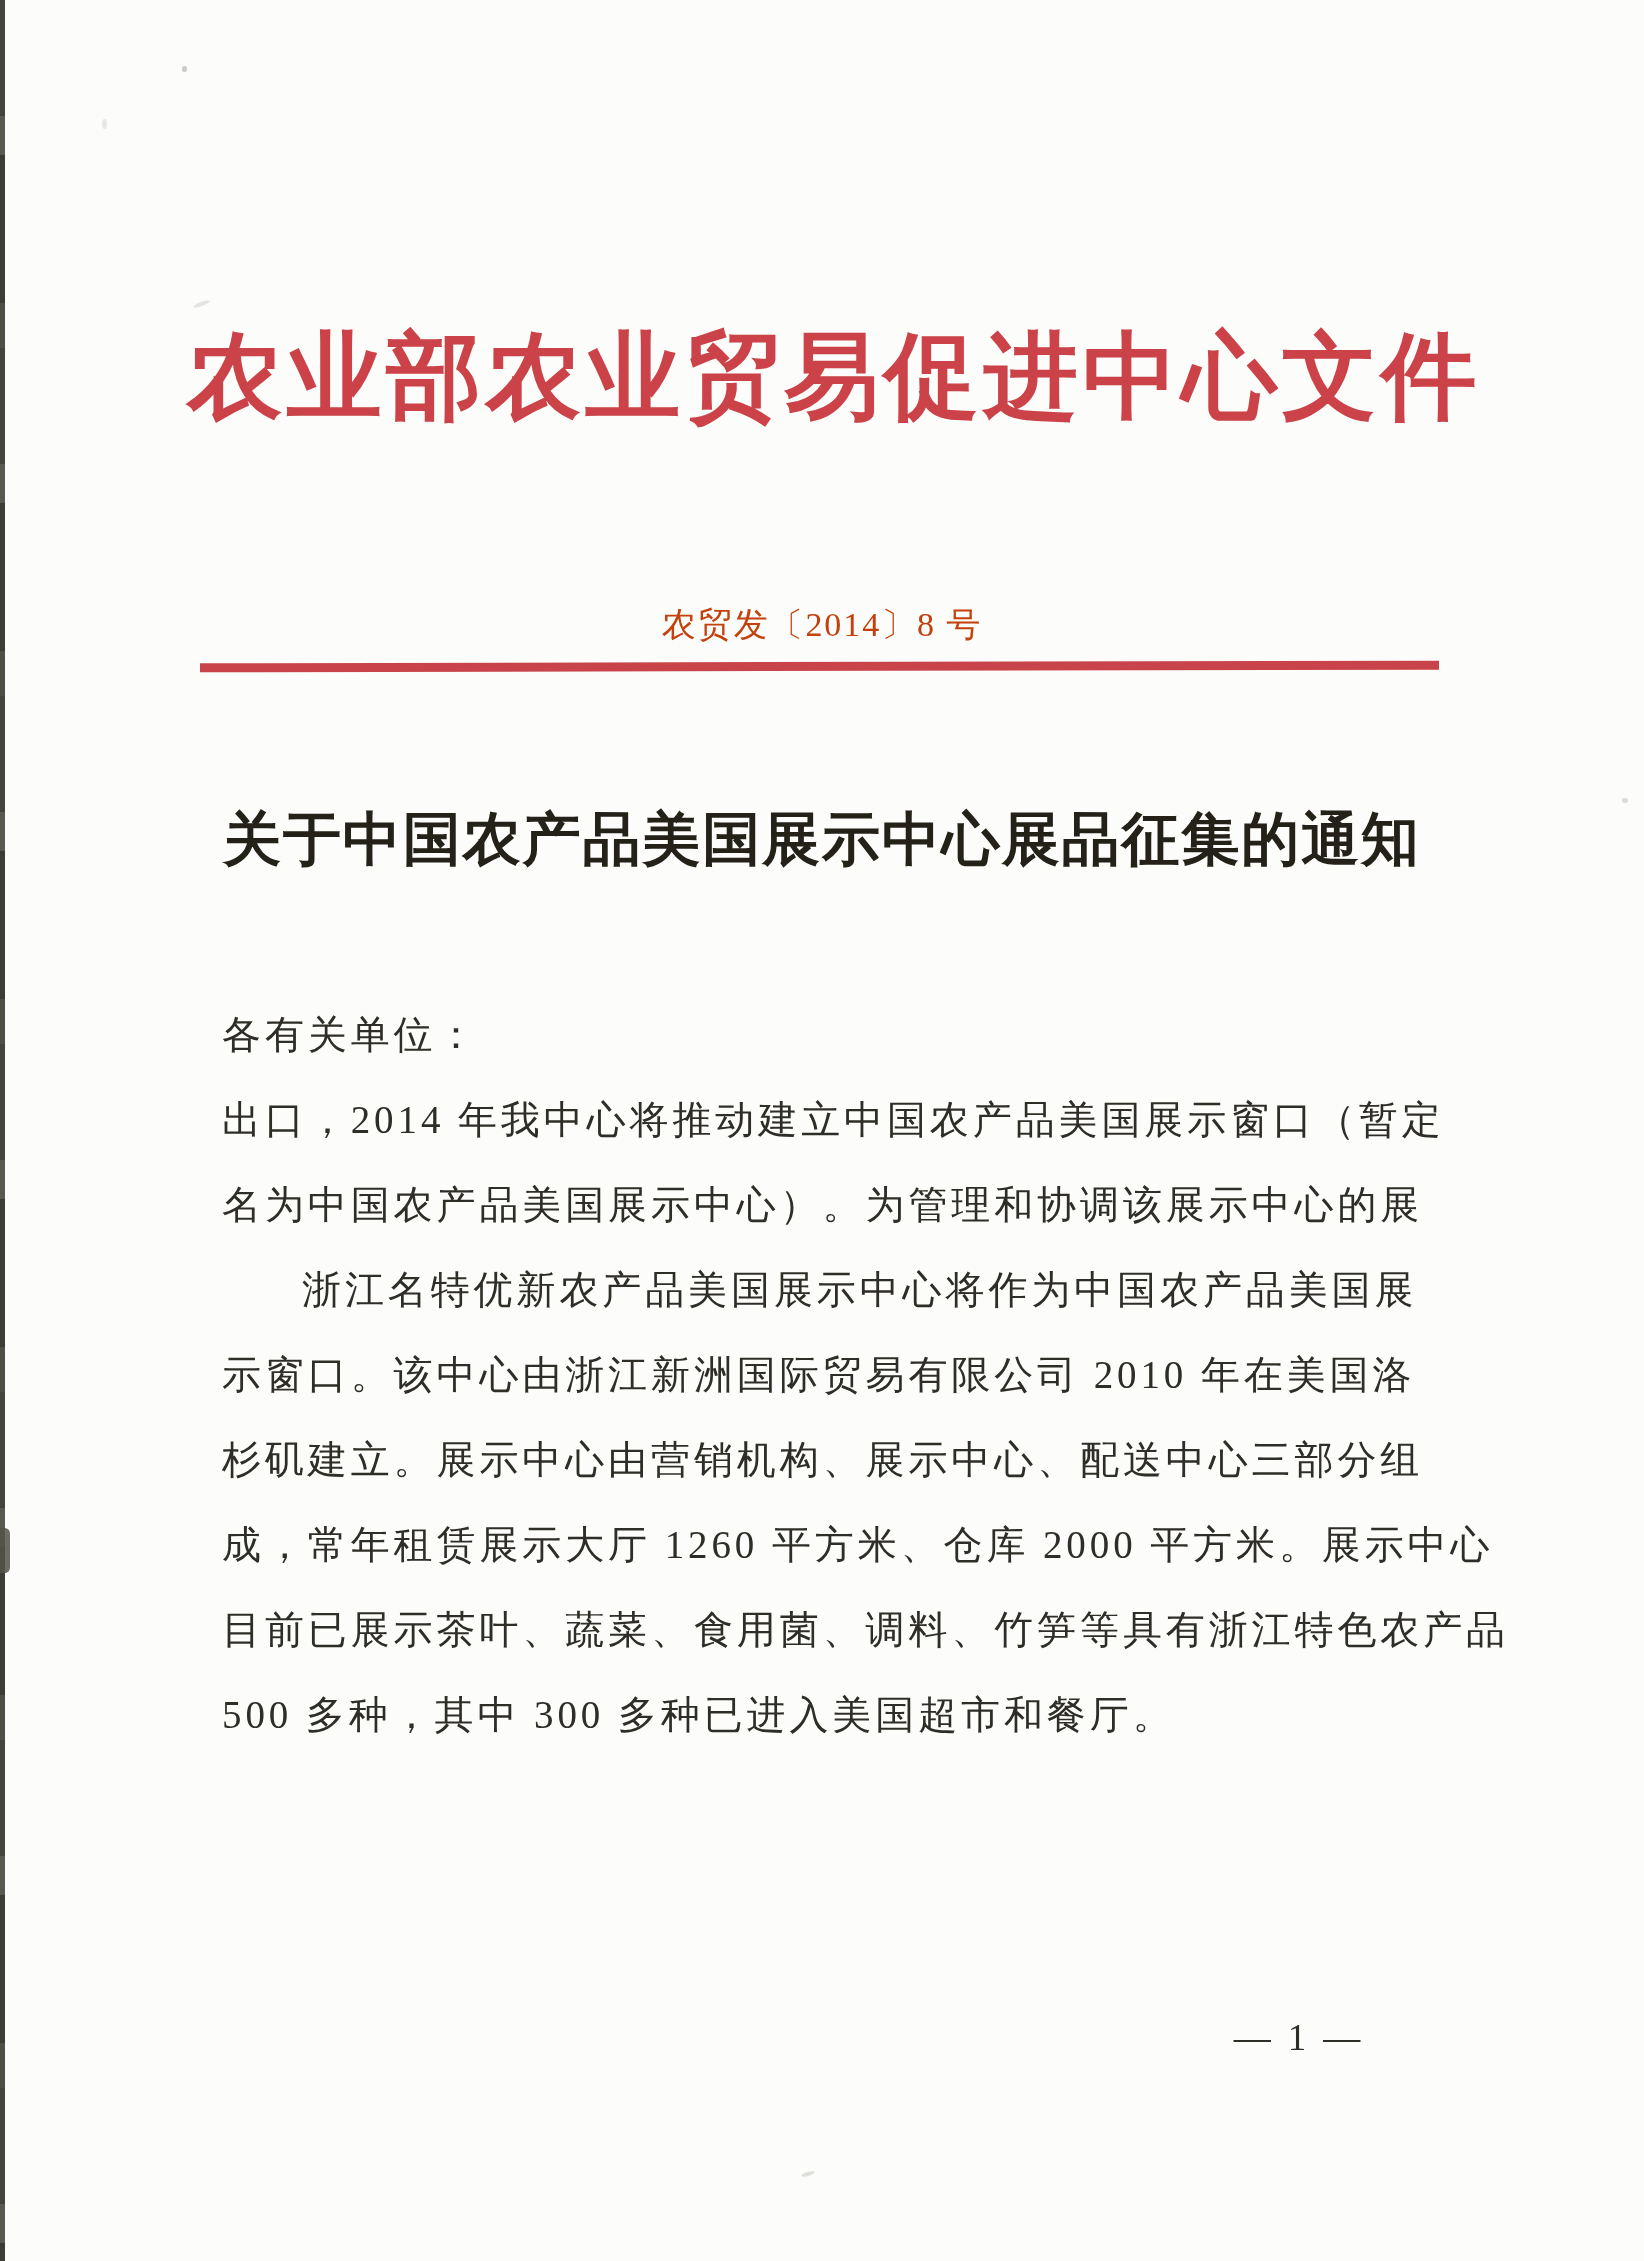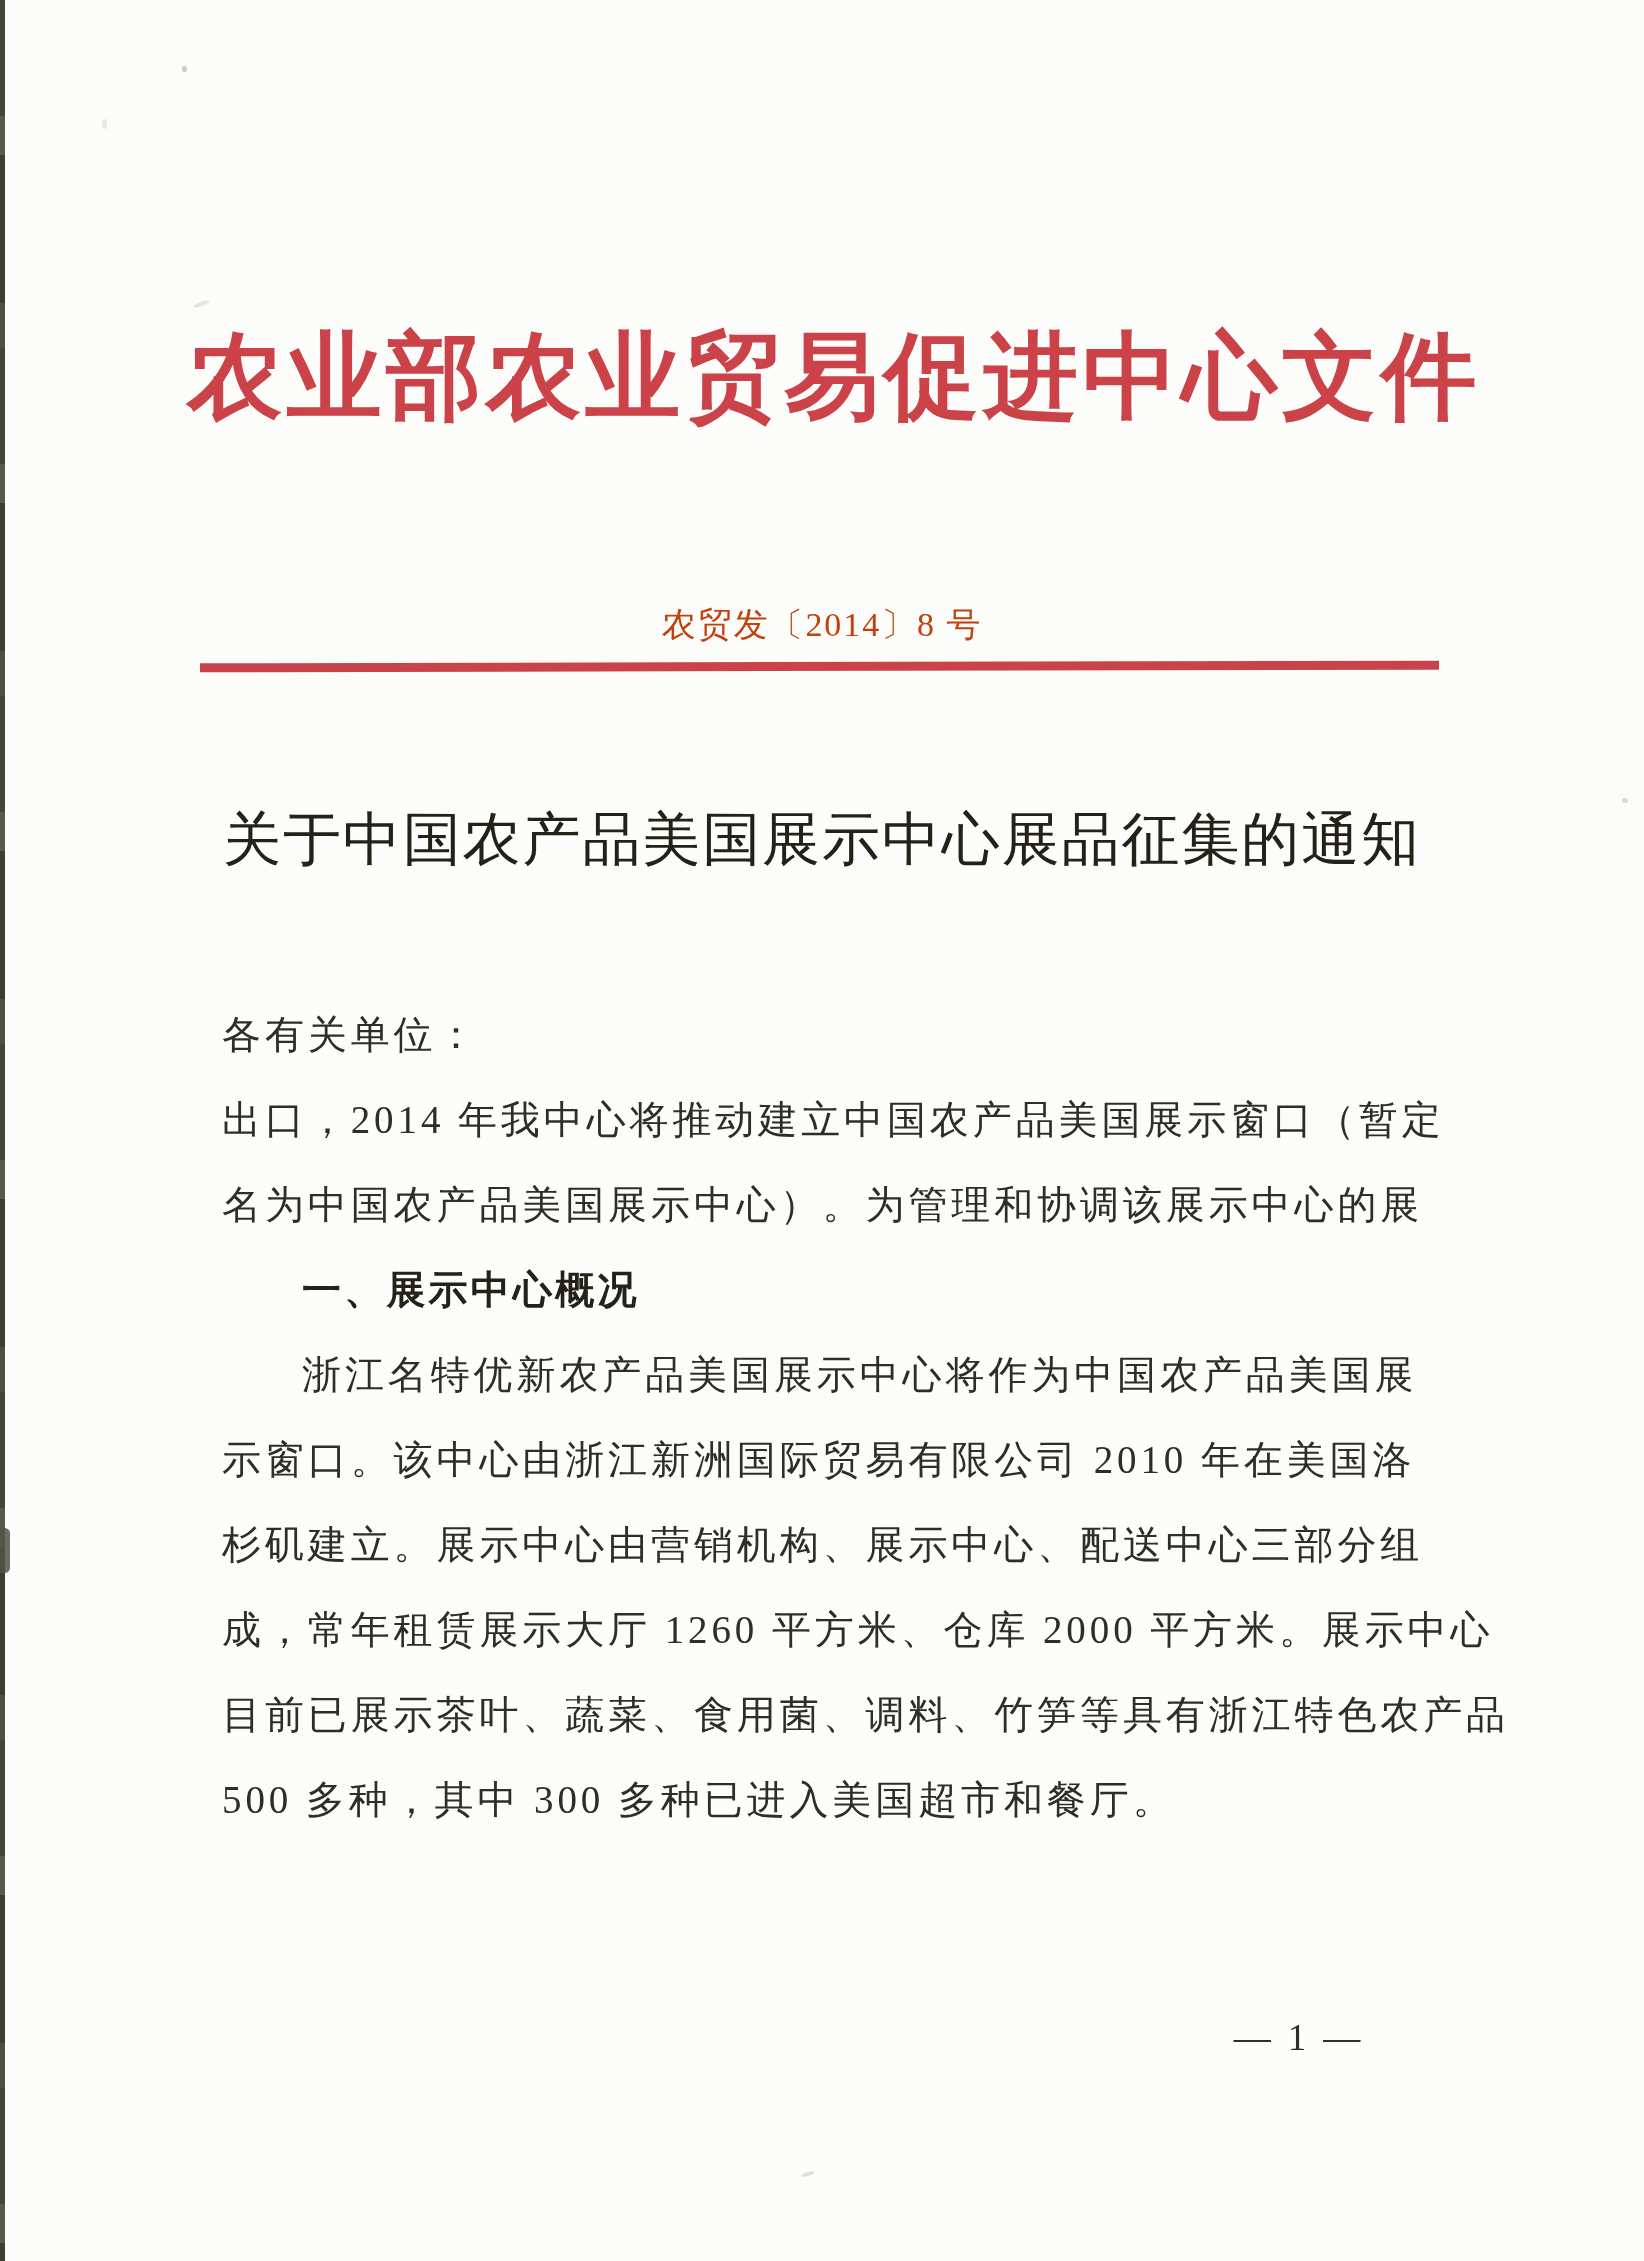--- a/index.html
+++ b/index.html
@@ -50,21 +50,21 @@
   }
   .red-rule {
     position: absolute; left: 200px; top: 662px;
     width: 1239px; height: 9px;
     background: #c9444a;
     transform: rotate(-0.12deg);
   }
   .doc-title {
     position: absolute; top: 801px; left: 0; width: 100%;
     text-align: center;
-    font-size: 58px; font-weight: normal; letter-spacing: 1.9px;
+    font-size: 58px; font-weight: bold; letter-spacing: 1.9px;
     color: #232118;
     white-space: nowrap;
   }
   .body-block {
     position: absolute; left: 222px; top: 1008px; width: 1212px;
   }
   .body-line {
     height: 85px;
     font-size: 39px;
     letter-spacing: 3.9px;
@@ -106,21 +106,20 @@
   <div class="red-rule"></div>
 
   <div class="doc-title">关于中国农产品美国展示中心展品征集的通知</div>
 
   <div class="body-block">
     <div class="body-line">各有关单位：</div>
 
     <div class="body-line">出口，2014 年我中心将推动建立中国农产品美国展示窗口（暂定</div>
     <div class="body-line">名为中国农产品美国展示中心）。为管理和协调该展示中心的展</div>
 
-    <div class="body-line indent heading">一、展示中心概况</div>
 
     <div class="body-line indent">浙江名特优新农产品美国展示中心将作为中国农产品美国展</div>
     <div class="body-line">示窗口。该中心由浙江新洲国际贸易有限公司 2010 年在美国洛</div>
     <div class="body-line">杉矶建立。展示中心由营销机构、展示中心、配送中心三部分组</div>
     <div class="body-line">成，常年租赁展示大厅 1260 平方米、仓库 2000 平方米。展示中心</div>
     <div class="body-line">目前已展示茶叶、蔬菜、食用菌、调料、竹笋等具有浙江特色农产品</div>
     <div class="body-line">500 多种，其中 300 多种已进入美国超市和餐厅。</div>
   </div>
 
   <div class="page-number">— 1 —</div>

